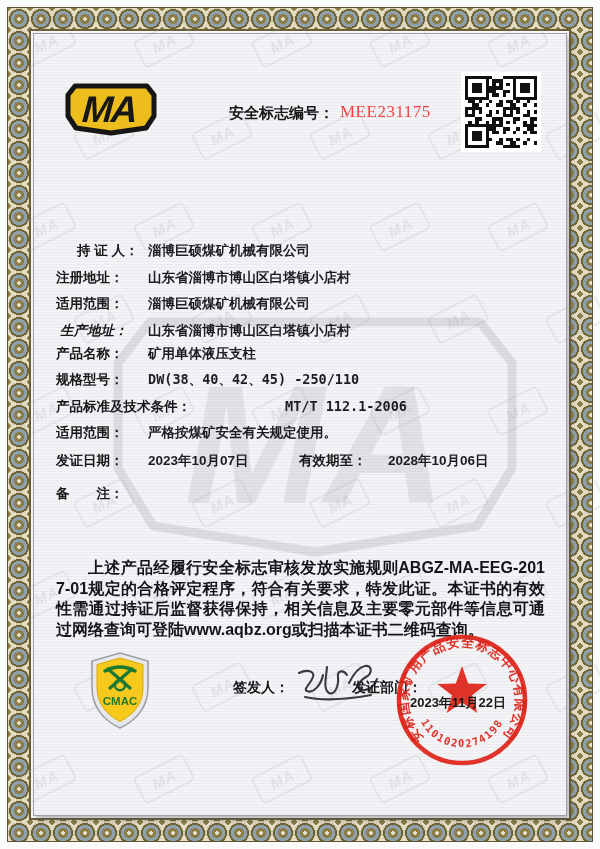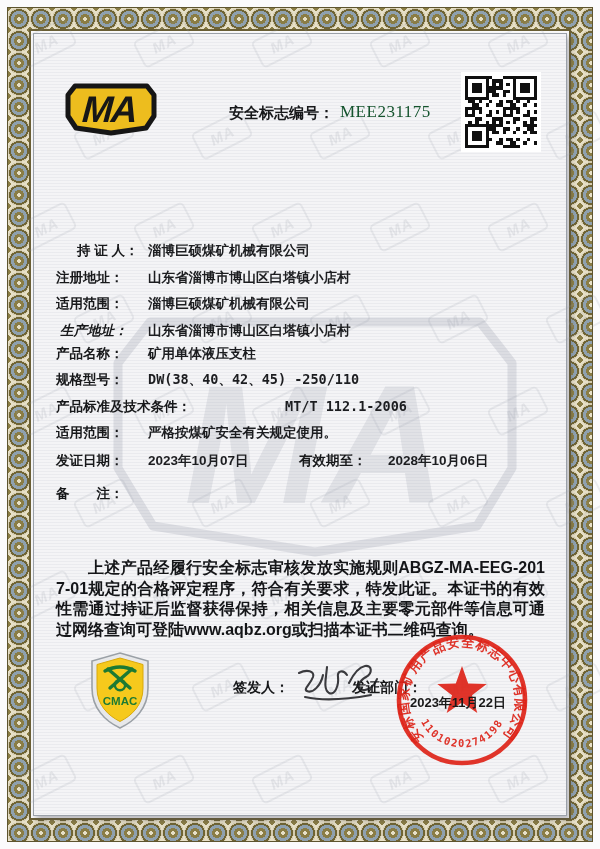--- a/index.html
+++ b/index.html
@@ -52,21 +52,21 @@
     display:flex; align-items:center; justify-content:center;
     font-style:italic; font-weight:900; font-size:15px;
     color:rgba(152,158,172,0.19); letter-spacing:1px;
   }
   .wm-big { position:absolute; left:105px; top:308px; z-index:1; }
 
   .content { position:absolute; inset:0; z-index:2; }
   .abs { position:absolute; }
 
   .cert-no-label { font-size:15px; font-weight:700; color:#17181a; }
-  .cert-no-value { font-family:"Liberation Serif", serif; font-size:17px; color:#14532d; letter-spacing:0.5px; }
+  .cert-no-value { font-family:"Liberation Serif", serif; font-size:17px; color:#ef4444; letter-spacing:0.5px; }
 
   .title {
     left:0; right:0; top:166px; text-align:center;
     font-size:30px; font-weight:800; color:#141517; letter-spacing:3px;
   }
 
   .f-label { font-size:13.5px; font-weight:700; color:#17181a; white-space:pre; }
   .f-value { font-size:13.5px; font-weight:600; color:#1c1d20; white-space:pre; }
 
   .statement {

